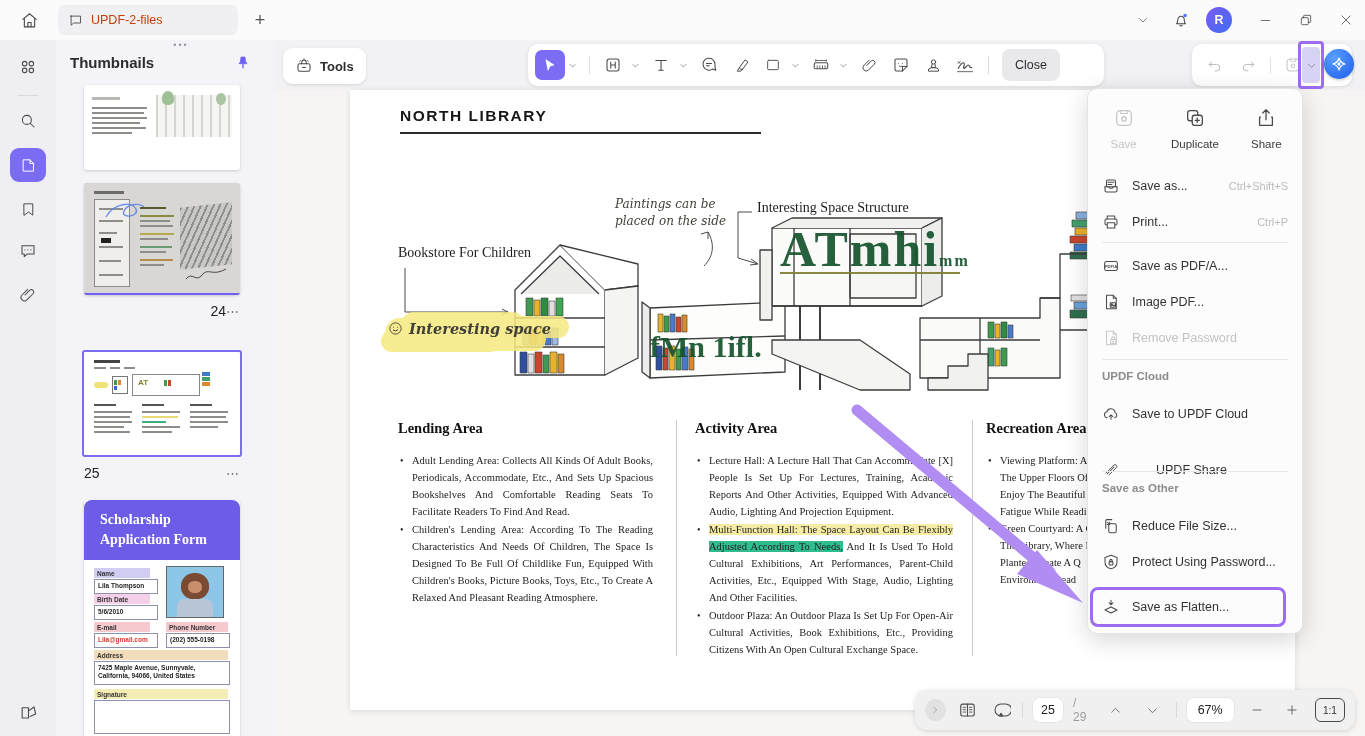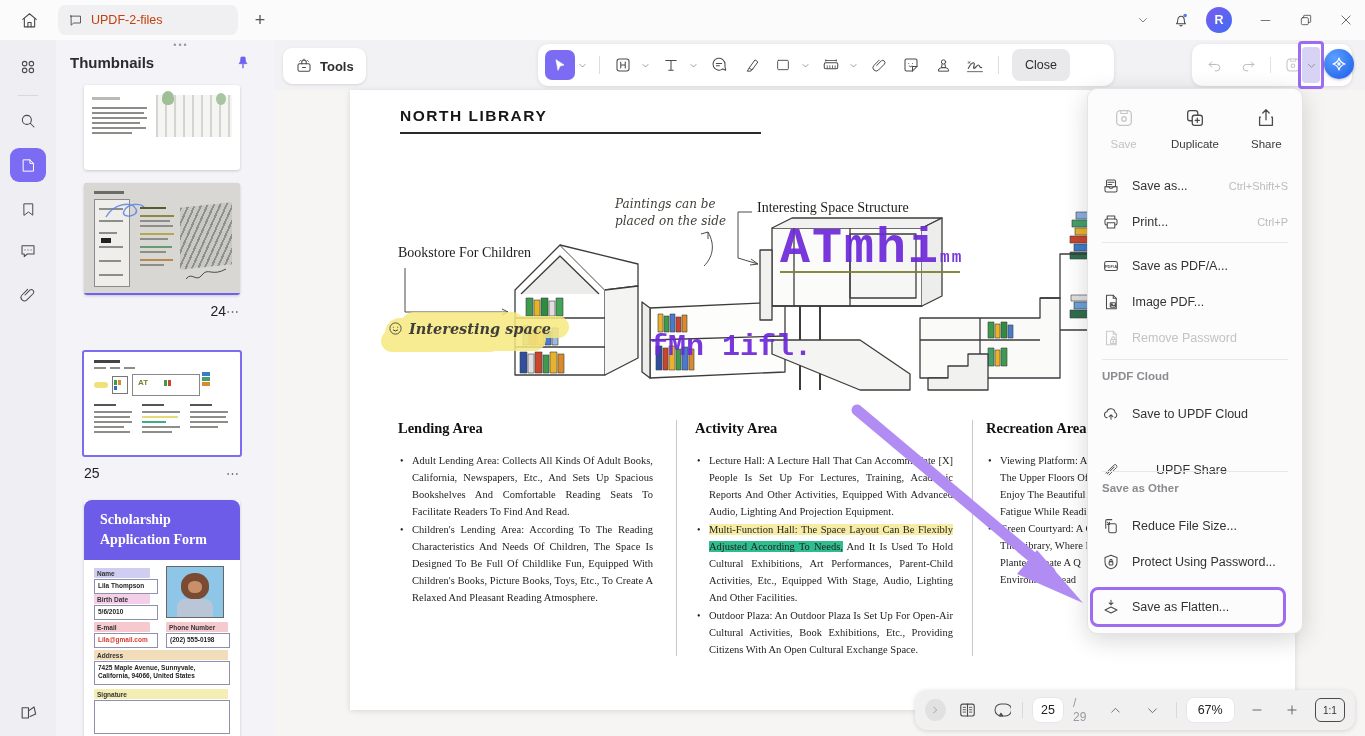--- a/index.html
+++ b/index.html
@@ -41,42 +41,42 @@
   .t25{border:2px solid #7b6cf3;box-shadow:0 0 0 1px #fff inset;}
   
   .form-label{position:absolute;font-size:6.5px;font-weight:bold;color:#333;padding:1.5px 3px;border-radius:1px;}
   .form-input{position:absolute;background:#fff;border:1px solid #8f8fae;font-size:6.5px;font-weight:bold;color:#222;
               padding:2px 3px;overflow:hidden;font-family:"Liberation Sans",sans-serif;}
 
   
   .toolbar-row{left:275px;top:40px;width:1090px;height:50px;background:#f2f1f3;}
   .tools-btn{left:8px;top:8px;height:36px;background:#fff;border-radius:9px;box-shadow:0 1px 3px rgba(0,0,0,.12);padding:0 12px;gap:7px;}
   .tools-label{font-size:13px;font-weight:bold;color:#2e2e2e;}
-  .center-bar{left:263px;top:4px;width:576px;height:42px;background:#fff;border-radius:10px;box-shadow:0 1px 4px rgba(0,0,0,.10);display:flex;align-items:center;padding:0 6px;box-sizing:border-box;}
+  .center-bar{left:253px;top:4px;width:576px;height:42px;background:#fff;border-radius:10px;box-shadow:0 1px 4px rgba(0,0,0,.10);display:flex;align-items:center;padding:0 6px;box-sizing:border-box;}
   .tool{width:30px;height:30px;border-radius:7px;display:flex;align-items:center;justify-content:center;margin:0 1px;}
   .tool.sel{background:#7b6cf3;}
   .chev{width:12px;height:30px;display:flex;align-items:center;justify-content:center;margin-right:4px;}
   .tb-div{width:1px;height:18px;background:#dcdbdf;margin:0 7px;}
   .close-btn{margin-left:6px;height:32px;background:#e9e8ea;border-radius:8px;padding:0 13px;display:flex;align-items:center;font-size:12.5px;color:#2e2e2e;}
   .right-bar{left:917px;top:4px;width:160px;height:42px;background:#fff;border-radius:10px;box-shadow:0 1px 4px rgba(0,0,0,.10);display:flex;align-items:center;padding:0 10px;box-sizing:border-box;gap:10px;}
   .ai-btn{left:1049px;top:9px;width:30px;height:30px;border-radius:50%;
           background:radial-gradient(circle at 35% 30%,#5aa0ff,#2e6ef0 70%);box-shadow:0 1px 3px rgba(0,0,0,.25);justify-content:center;}
   .chev-hl{left:1023px;top:1px;width:26px;height:48px;border:3px solid #9d6cf0;border-radius:4px;box-sizing:border-box;}
   .chev-pill{left:1027px;top:7px;width:18px;height:36px;background:#c9c4f2;border-radius:4px;opacity:.75;}
 
   
   .viewer{left:275px;top:90px;width:1090px;height:646px;background:#f6f5f3;}
   .page{left:75px;top:0px;width:945px;height:620px;background:#fff;box-shadow:0 1px 6px rgba(0,0,0,.12);}
   .doc-title{left:50px;top:17px;font-size:15.5px;font-weight:bold;letter-spacing:1.5px;color:#161616;font-family:"Liberation Sans",sans-serif;}
   .doc-underline{left:50px;top:42px;width:361px;height:2px;background:#2a2a2a;}
   .doc-nav{left:50px;top:57px;font-size:13px;font-weight:bold;letter-spacing:.8px;color:#161616;display:flex;gap:30px;}
   .hand{font-family:"DejaVu Serif",serif;font-style:italic;color:#3f3e38;}
   .serif{font-family:"Liberation Serif",serif;color:#1d1d1d;}
   .ann-label{font-size:14px;}
-  .olive{color:#6d28d9;font-family:Liberation Mono, monospace;font-weight:bold;opacity:.92;}
+  .olive{color:#14532d;font-family:Liberation Serif, serif;font-weight:bold;opacity:.92;}
   .col-head{font-size:14.5px;font-weight:bold;font-family:"Liberation Serif",serif;color:#111;}
   .bullets{font-size:10.5px;line-height:17px;font-family:"Liberation Serif",serif;color:#1d1d1d;text-align:justify;}
   .bullets .b{position:relative;padding-left:14px;margin-bottom:1px;}
   .bullets .b:before{content:"•";position:absolute;left:2px;top:0;font-size:10px;}
   .hl-y{background:#f6eca6;}
   .hl-g{background:#2fbd8f;}
   .col-div{width:1px;background:#c9c9c9;}
   .r-line{font-size:10.5px;line-height:17px;font-family:"Liberation Serif",serif;color:#1d1d1d;white-space:nowrap;overflow:hidden;}
 
   
@@ -592,21 +592,21 @@
         <span>ATmhi</span><span style="font-size:16px;">mm</span>
         <div style="height:2px;background:#7d8030;margin-top:-6px;width:180px;"></div>
       </div>
       <div class="abs olive" style="left:300px;top:240px;font-size:30px;">fMn 1ifl.</div>
 
       <div class="abs col-div" style="left:326px;top:330px;height:236px;"></div>
       <div class="abs col-div" style="left:622px;top:330px;height:236px;"></div>
 
       <div class="abs col-head" style="left:48px;top:330px;">Lending Area</div>
       <div class="abs bullets" style="left:48px;top:362px;width:255px;">
-        <div class="b">Adult Lending Area: Collects All Kinds Of Adult Books, California, Newspapers, Etc., And Sets Up Spacious Bookshelves And Comfortable Reading Seats To Facilitate Readers To Find And Read.</div>
+        <div class="b">Adult Lending Area: Collects All Kinds Of Adult Books, Periodicals, Accommodate, Etc., And Sets Up Spacious Bookshelves And Comfortable Reading Seats To Facilitate Readers To Find And Read.</div>
         <div class="b">Children's Lending Area: According To The Reading Characteristics And Needs Of Children, The Space Is Designed To Be Full Of Childlike Fun, Equipped With Children's Books, Picture Books, Toys, Etc., To Create A Relaxed And Pleasant Reading Atmosphere.</div>
       </div>
 
       <div class="abs col-head" style="left:345px;top:330px;">Activity Area</div>
       <div class="abs bullets" style="left:345px;top:362px;width:258px;">
         <div class="b">Lecture Hall: A Lecture Hall That Can Accommodate [X] People Is Set Up For Lectures, Training, Academic Reports And Other Activities, Equipped With Advanced Audio, Lighting And Projection Equipment.</div>
         <div class="b"><span class="hl-y">Multi-Function Hall: The Space Layout Can Be Flexibly </span><span class="hl-g">Adjusted According To Needs,</span><span> And It Is Used To Hold Cultural Exhibitions, Art Performances, Parent-Child Activities, Etc., Equipped With Stage, Audio, Lighting And Other Facilities.</span></div>
         <div class="b">Outdoor Plaza: An Outdoor Plaza Is Set Up For Open-Air Cultural Activities, Book Exhibitions, Etc., Providing Citizens With An Open Cultural Exchange Space.</div>
       </div>
 

